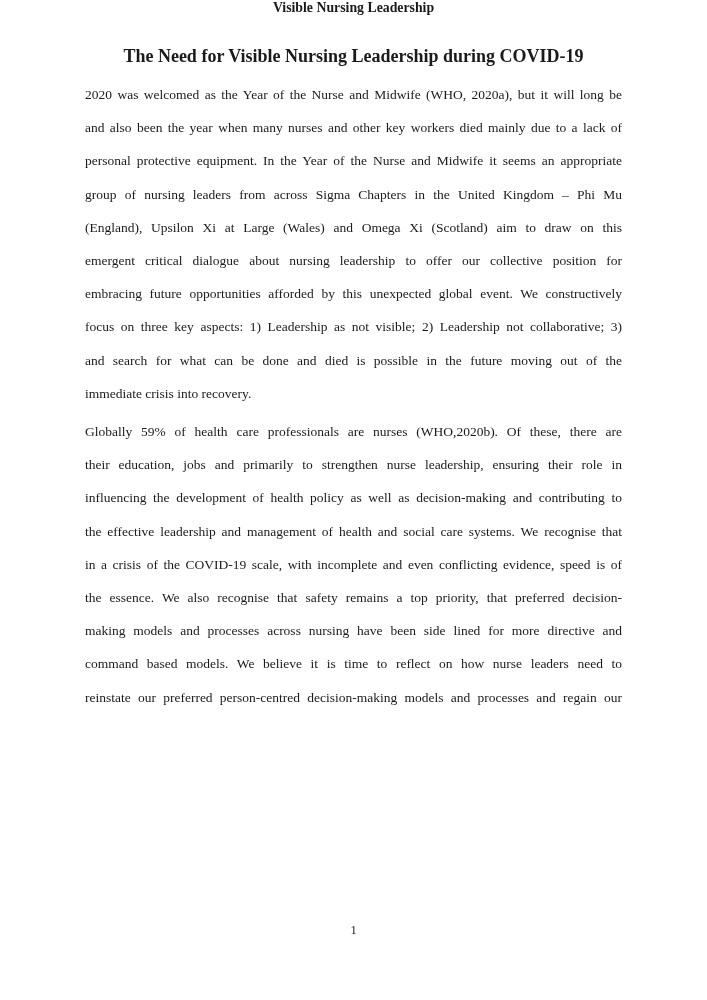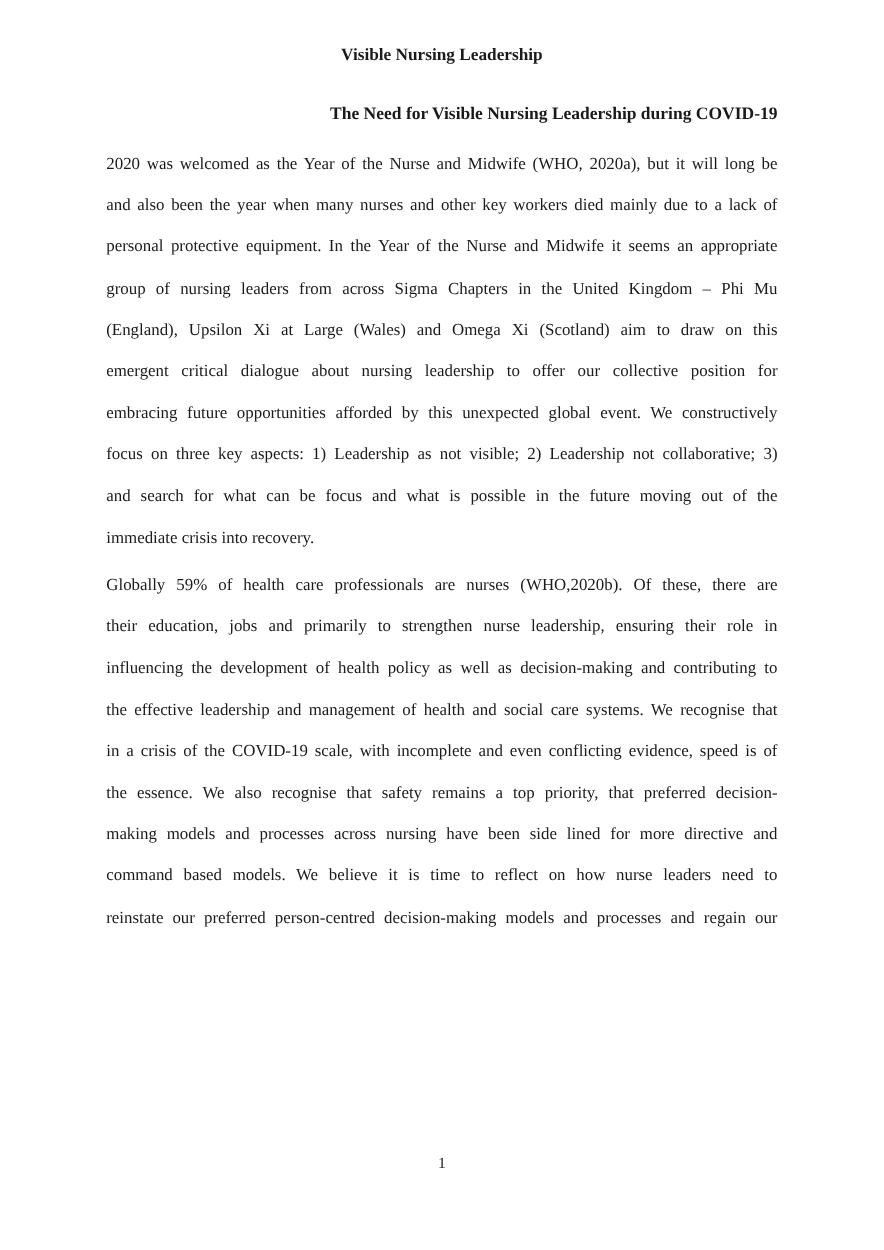--- a/index.html
+++ b/index.html
@@ -16,31 +16,30 @@
     color: #1a1a1a;
     overflow: hidden;
   }
   .content {
     position: absolute;
     left: 85px;
     right: 85px;
     top: 0;
   }
   .running-head {
-    padding-top: 36px;
     text-align: center;
     font-weight: 700;
     font-size: 13.8px;
     line-height: 16px;
   }
   .doc-title {
     margin-top: 32px;
-    text-align: right;
+    text-align: center;
     font-weight: 700;
-    font-size: 14px;
+    font-size: 18px;
     line-height: 16px;
   }
   .body-text {
     margin-top: 14px;
     font-size: 13.5px;
     line-height: 33.2px;
   }
   .paragraph + .paragraph {
     margin-top: 5px;
   }
@@ -74,21 +73,21 @@
     <div class="body-text">
         <div class="paragraph">
           <div class="line"><span>2020 was welcomed as the Year of the Nurse and Midwife (WHO, 2020a), but it will long be</span></div>
           <div class="line"><span>and also been the year when many nurses and other key workers died mainly due to a lack of</span></div>
           <div class="line"><span>personal protective equipment. In the Year of the Nurse and Midwife it seems an appropriate</span></div>
           <div class="line"><span>group of nursing leaders from across Sigma Chapters in the United Kingdom – Phi Mu</span></div>
           <div class="line"><span>(England), Upsilon Xi at Large (Wales) and Omega Xi (Scotland) aim to draw on this</span></div>
           <div class="line"><span>emergent critical dialogue about nursing leadership to offer our collective position for</span></div>
           <div class="line"><span>embracing future opportunities afforded by this unexpected global event. We constructively</span></div>
           <div class="line"><span>focus on three key aspects: 1) Leadership as not visible; 2) Leadership not collaborative; 3)</span></div>
-          <div class="line"><span>and search for what can be focus and what is possible in the future moving out of the</span></div>
+          <div class="line"><span>and search for what can be done and died is possible in the future moving out of the</span></div>
           <div class="line end"><span>immediate crisis into recovery.</span></div>
         </div>
         <div class="paragraph">
           <div class="line"><span>Globally 59% of health care professionals are nurses (WHO,2020b). Of these, there are</span></div>
           <div class="line"><span>their education, jobs and primarily to strengthen nurse leadership, ensuring their role in</span></div>
           <div class="line"><span>influencing the development of health policy as well as decision-making and contributing to</span></div>
           <div class="line"><span>the effective leadership and management of health and social care systems. We recognise that</span></div>
           <div class="line"><span>in a crisis of the COVID-19 scale, with incomplete and even conflicting evidence, speed is of</span></div>
           <div class="line"><span>the essence. We also recognise that safety remains a top priority, that preferred decision-</span></div>
           <div class="line"><span>making models and processes across nursing have been side lined for more directive and</span></div>

